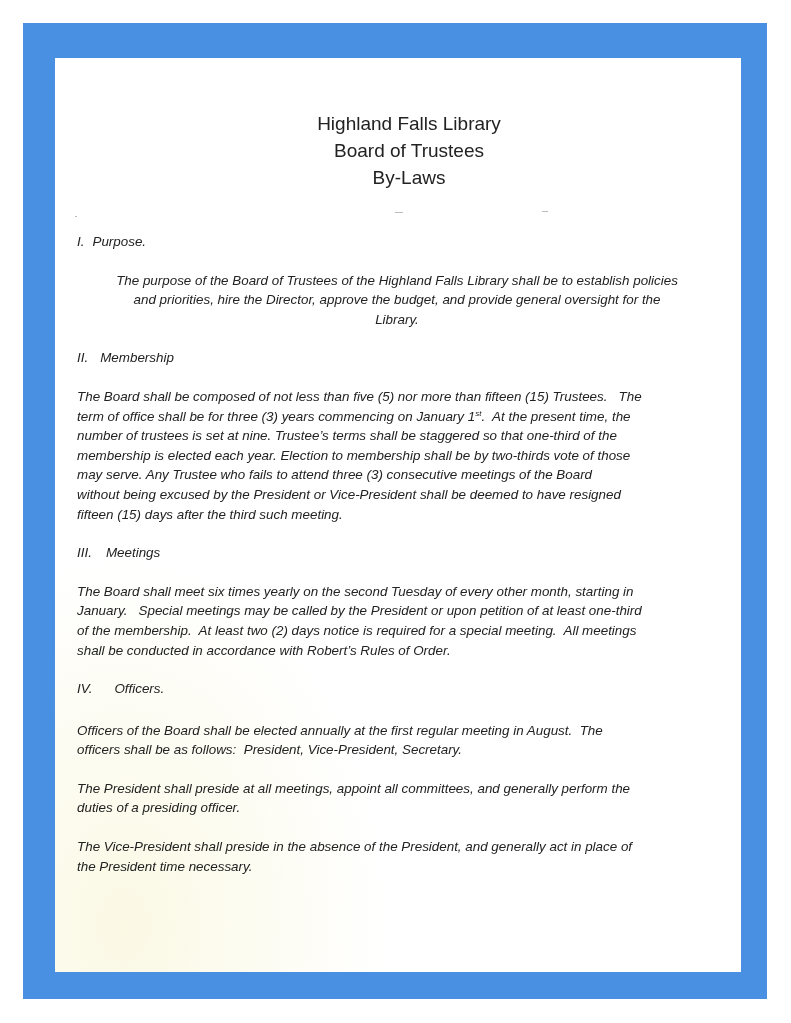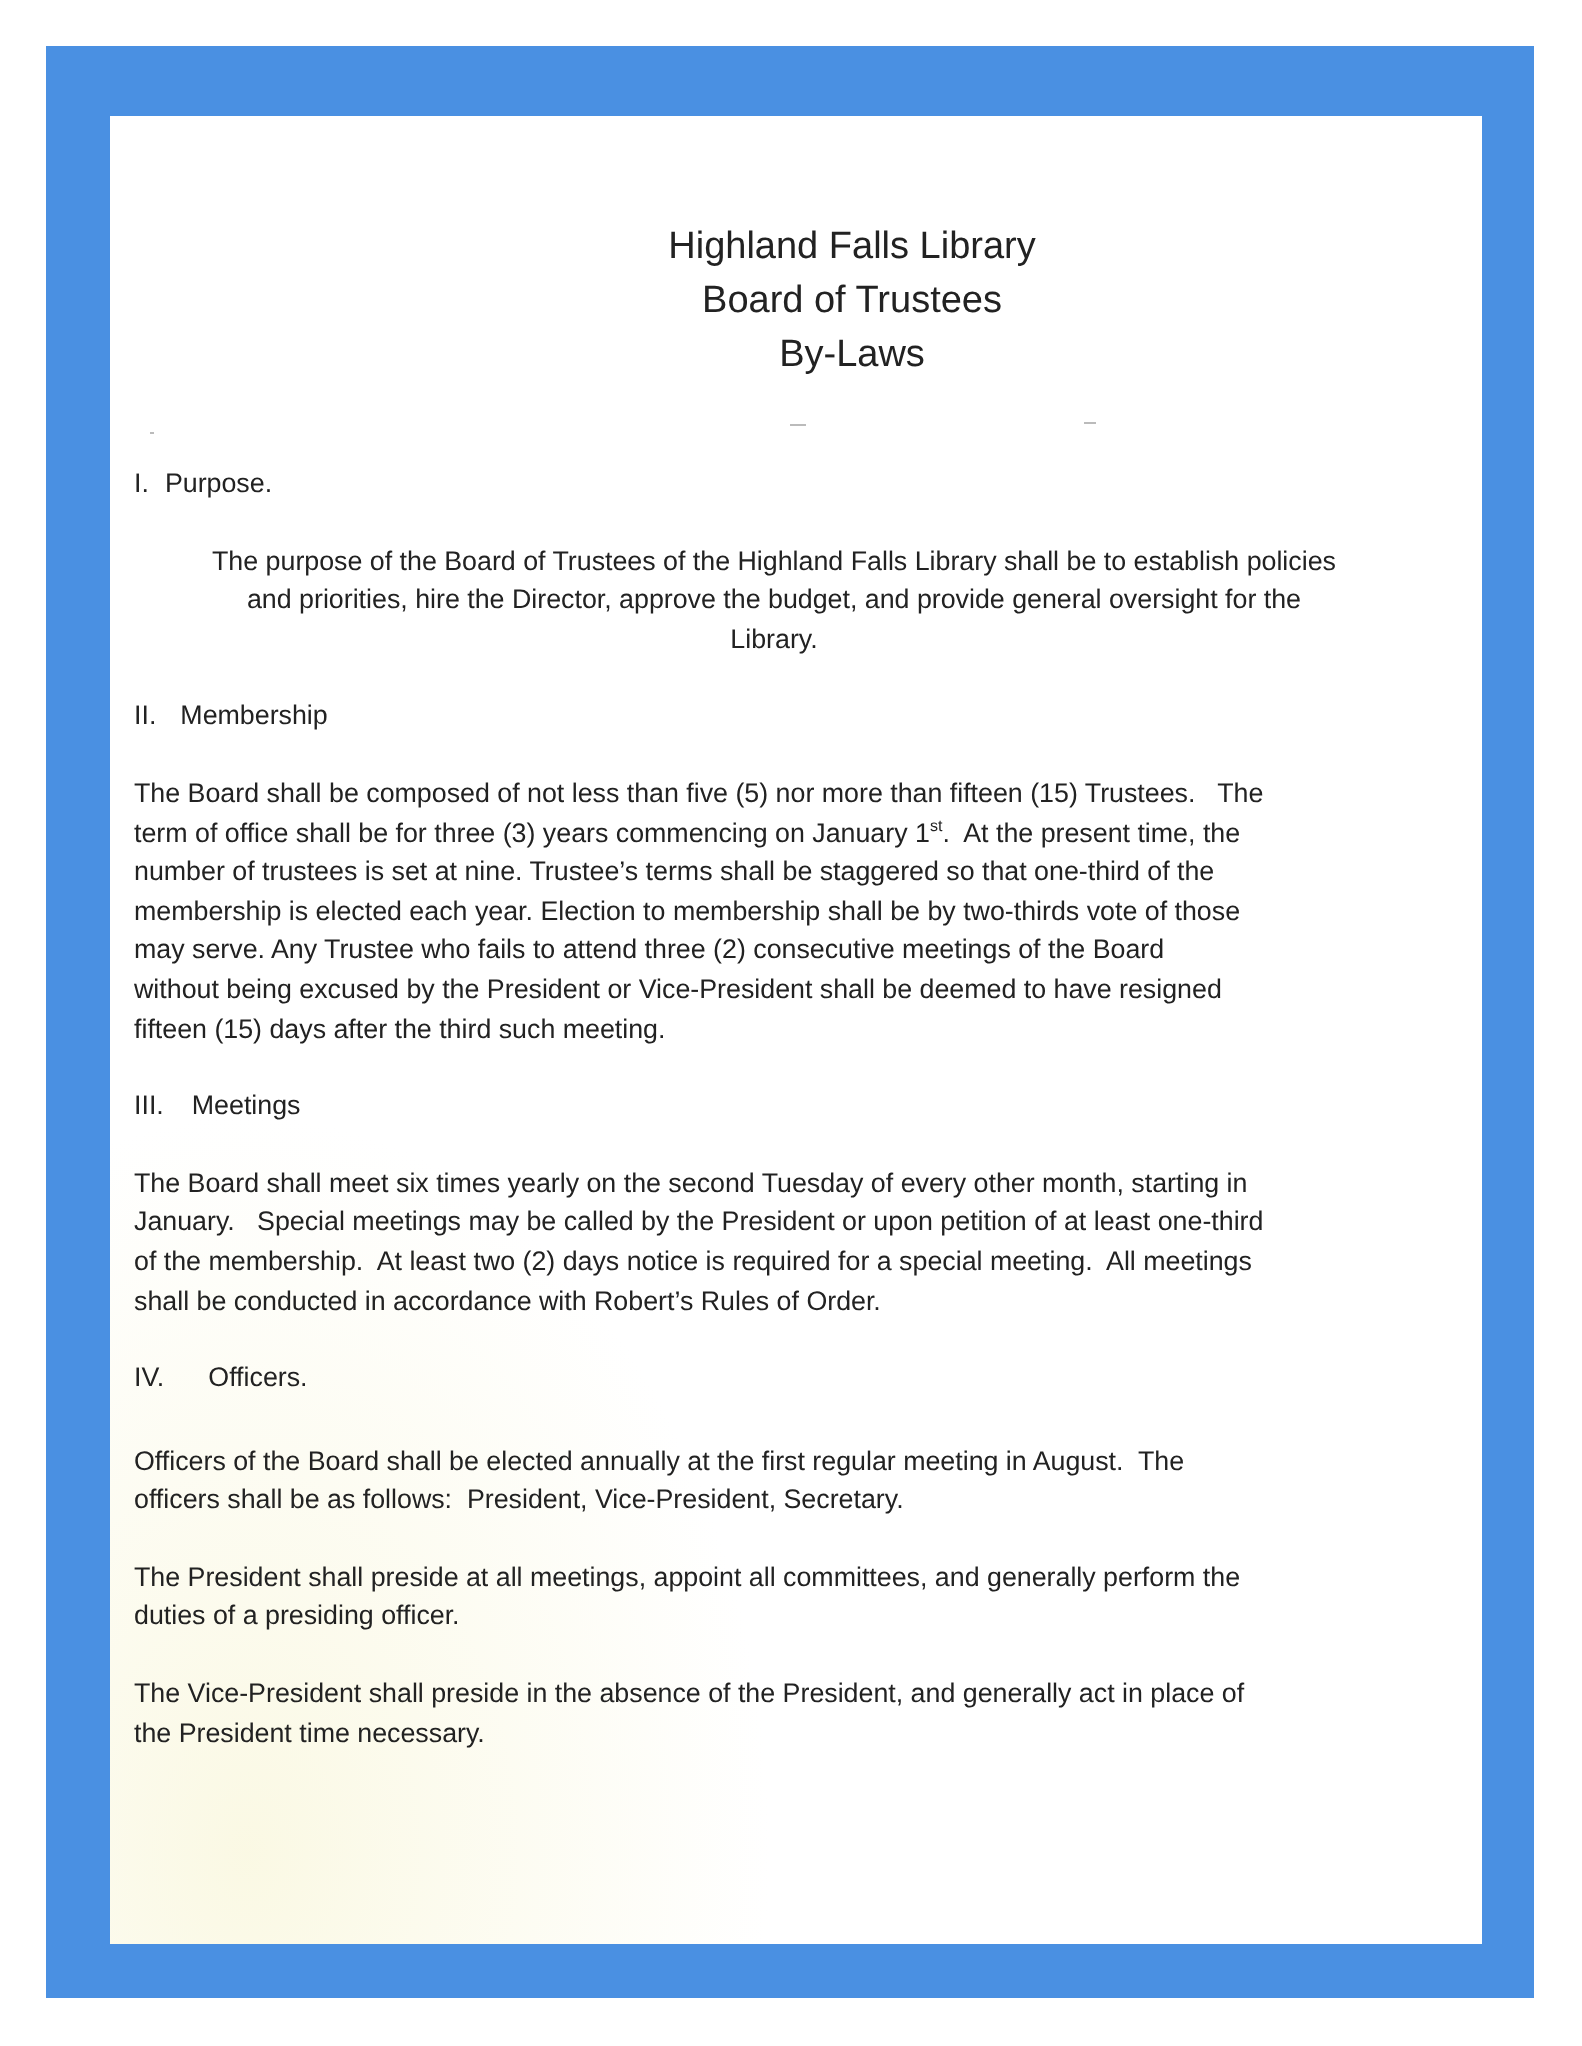--- a/index.html
+++ b/index.html
@@ -34,30 +34,30 @@
     }
     .title-block {
       position: absolute;
       left: 0;
       top: 52px;
       width: 708px;
       text-align: center;
       font-size: 19px;
       line-height: 27px;
       color: #222;
-      margin-left: 17px;
     }
     .body {
       position: absolute;
-      left: 12px;
+      left: 22px;
       top: 174px;
       width: 640px;
       font-size: 13.4px;
       line-height: 19.6px;
       color: #222;
+      font-style: italic;
     }
     .heading {
       margin: 0;
     }
     .heading .num {
       display: inline-block;
       margin-right: 8px;
     }
     .para {
       margin: 0;
@@ -103,21 +103,21 @@
     </p>
 
     <p class="heading" style="margin-top:19px;">
       <span class="num" style="margin-right:12px;">II.</span><span>Membership</span>
     </p>
     <p class="para" style="margin-top:19px;">
       <span class="line" style="white-space:pre;">The Board shall be composed of not less than five (5) nor more than fifteen (15) Trustees.   The</span>
       <span class="line"><span>term of office shall be for three (3) years commencing on January 1</span><sup style="font-size:8px;line-height:0;">st</sup><span style="white-space:pre;">.  At the present time, the</span></span>
       <span class="line">number of trustees is set at nine.  Trustee’s terms shall be staggered so that one-third of the</span>
       <span class="line">membership is elected each year.  Election to membership shall be by two-thirds vote of those</span>
-      <span class="line">may serve.  Any Trustee who fails to attend three (2) consecutive meetings of the Board</span>
+      <span class="line">may serve.  Any Trustee who fails to attend three (3) consecutive meetings of the Board</span>
       <span class="line">without being excused by the President or Vice-President shall be deemed to have resigned</span>
       <span class="line">fifteen (15) days after the third such meeting.</span>
     </p>
 
     <p class="heading" style="margin-top:19px;">
       <span class="num" style="margin-right:14px;">III.</span><span>Meetings</span>
     </p>
     <p class="para" style="margin-top:19px;">
       <span class="line">The Board shall meet six times yearly on the second Tuesday of every other month, starting in</span>
       <span class="line" style="white-space:pre;">January.   Special meetings may be called by the President or upon petition of at least one-third</span>

